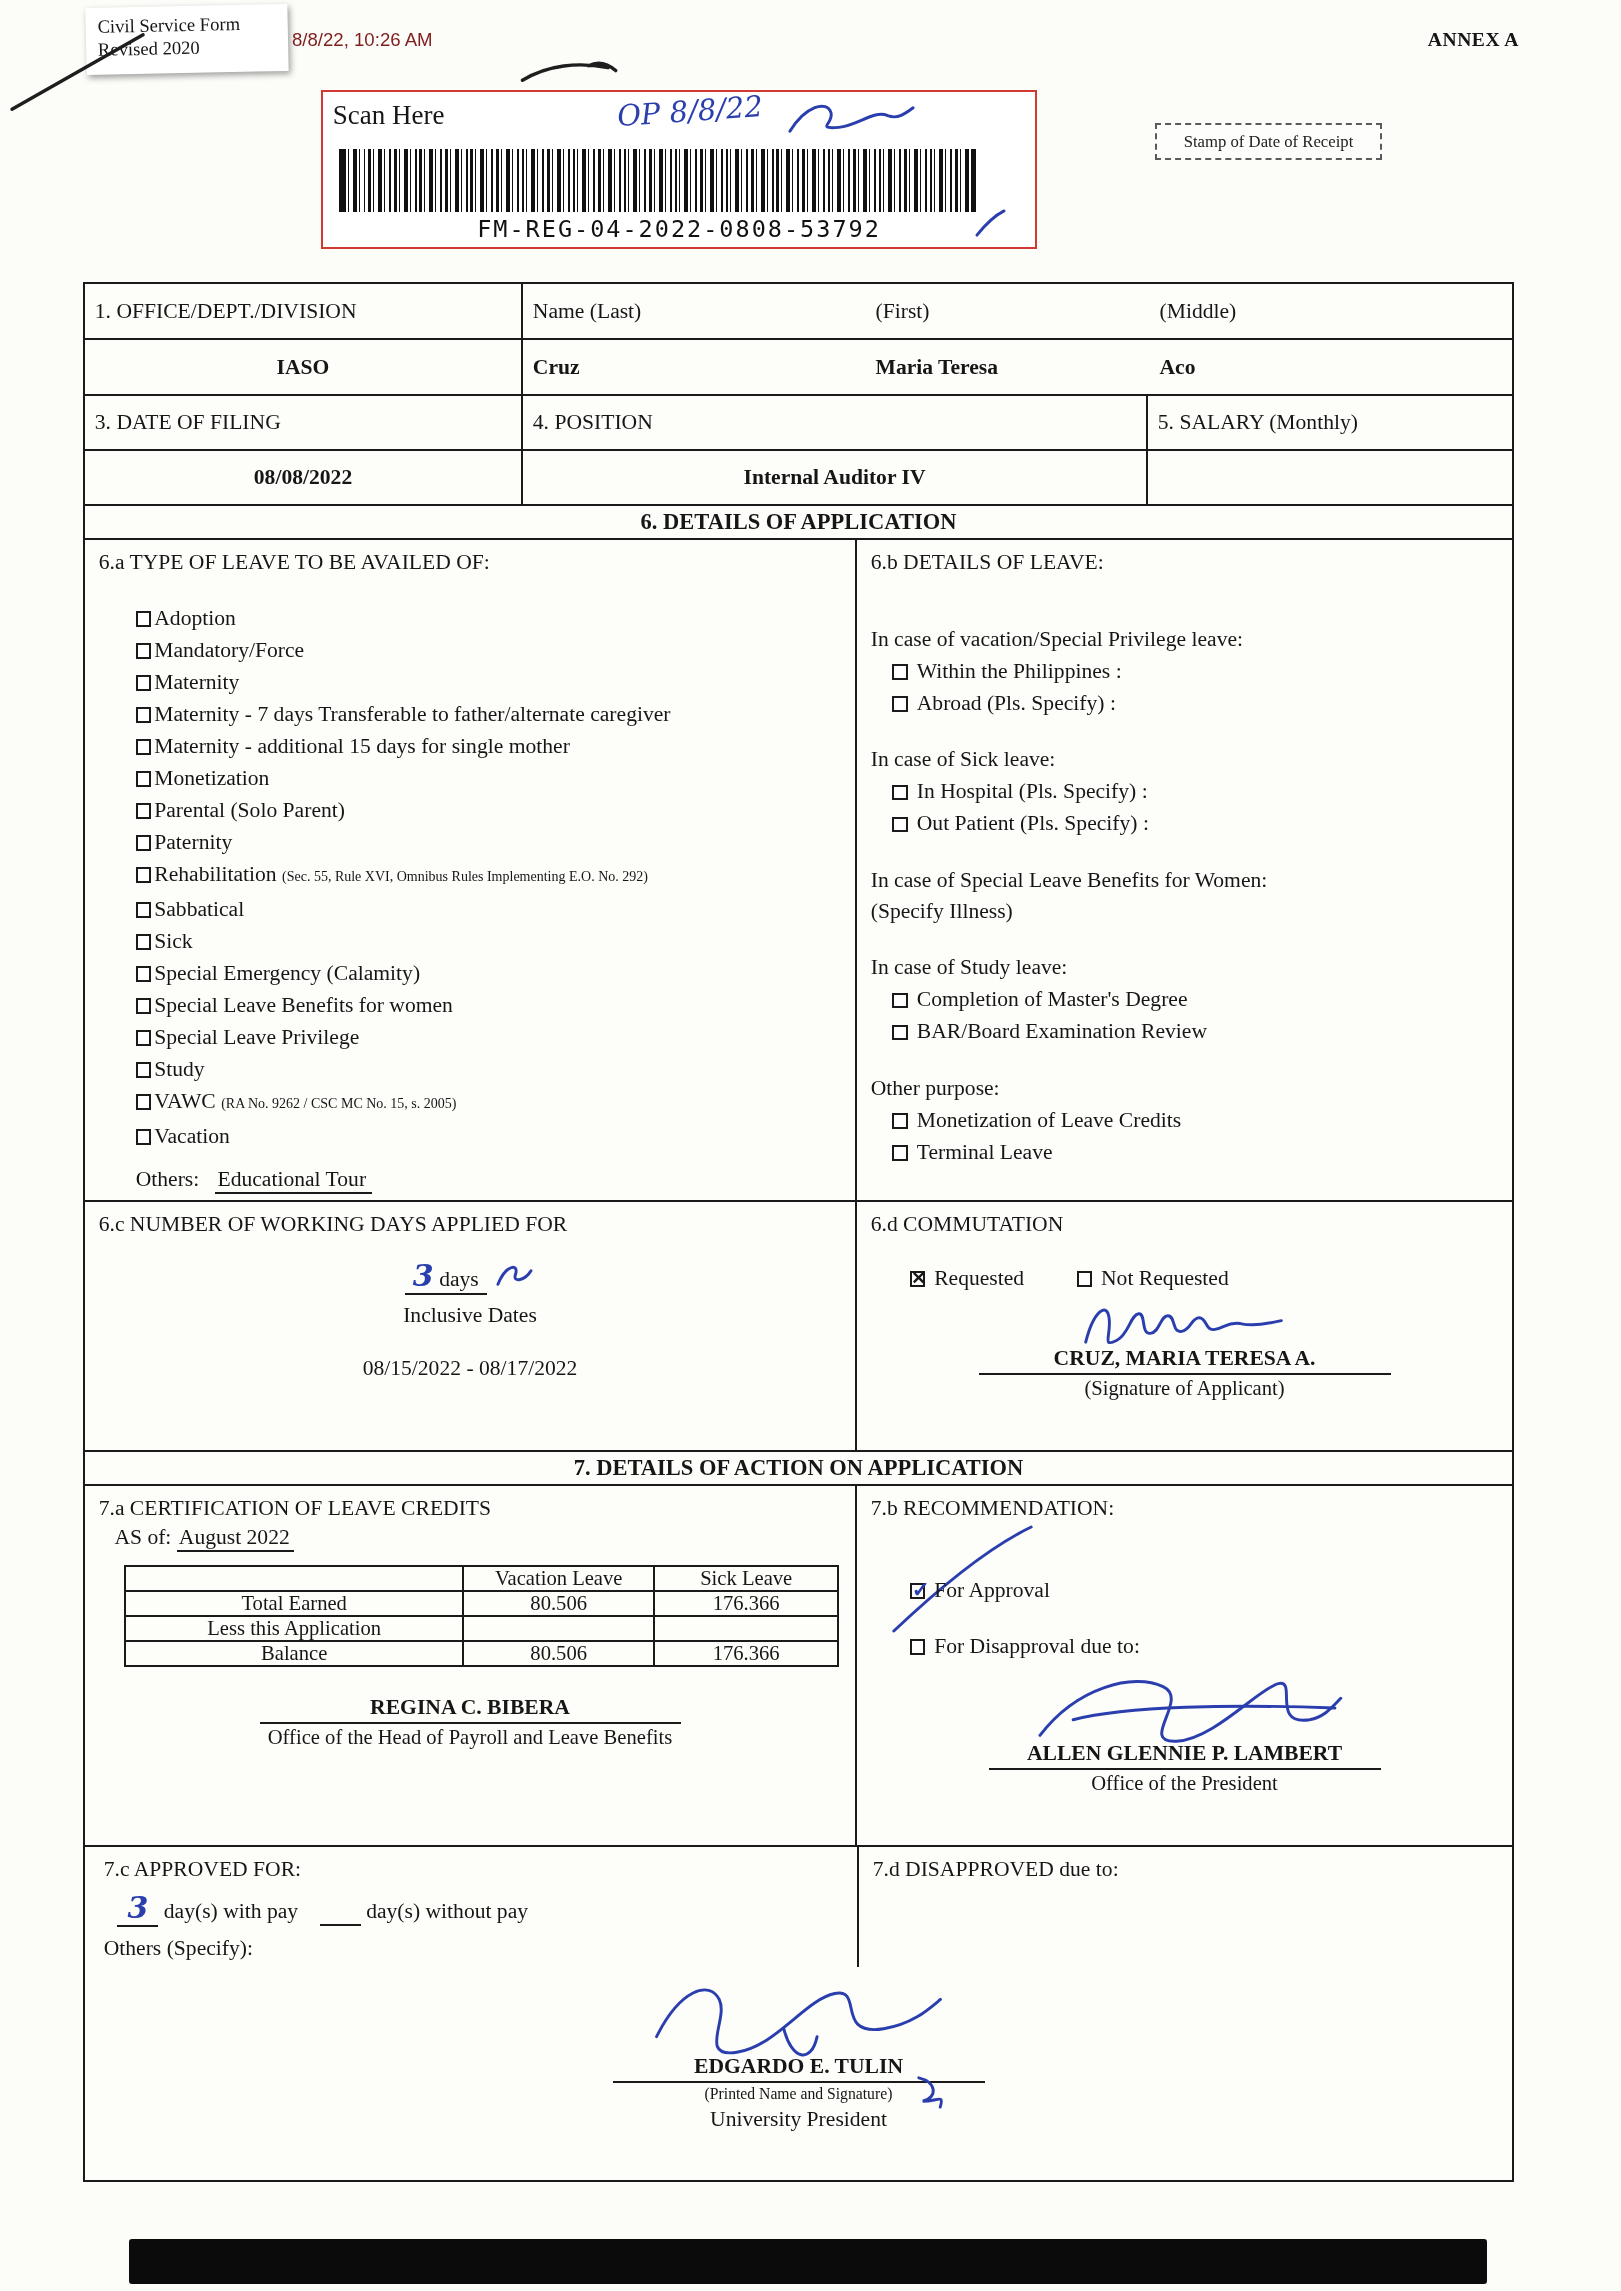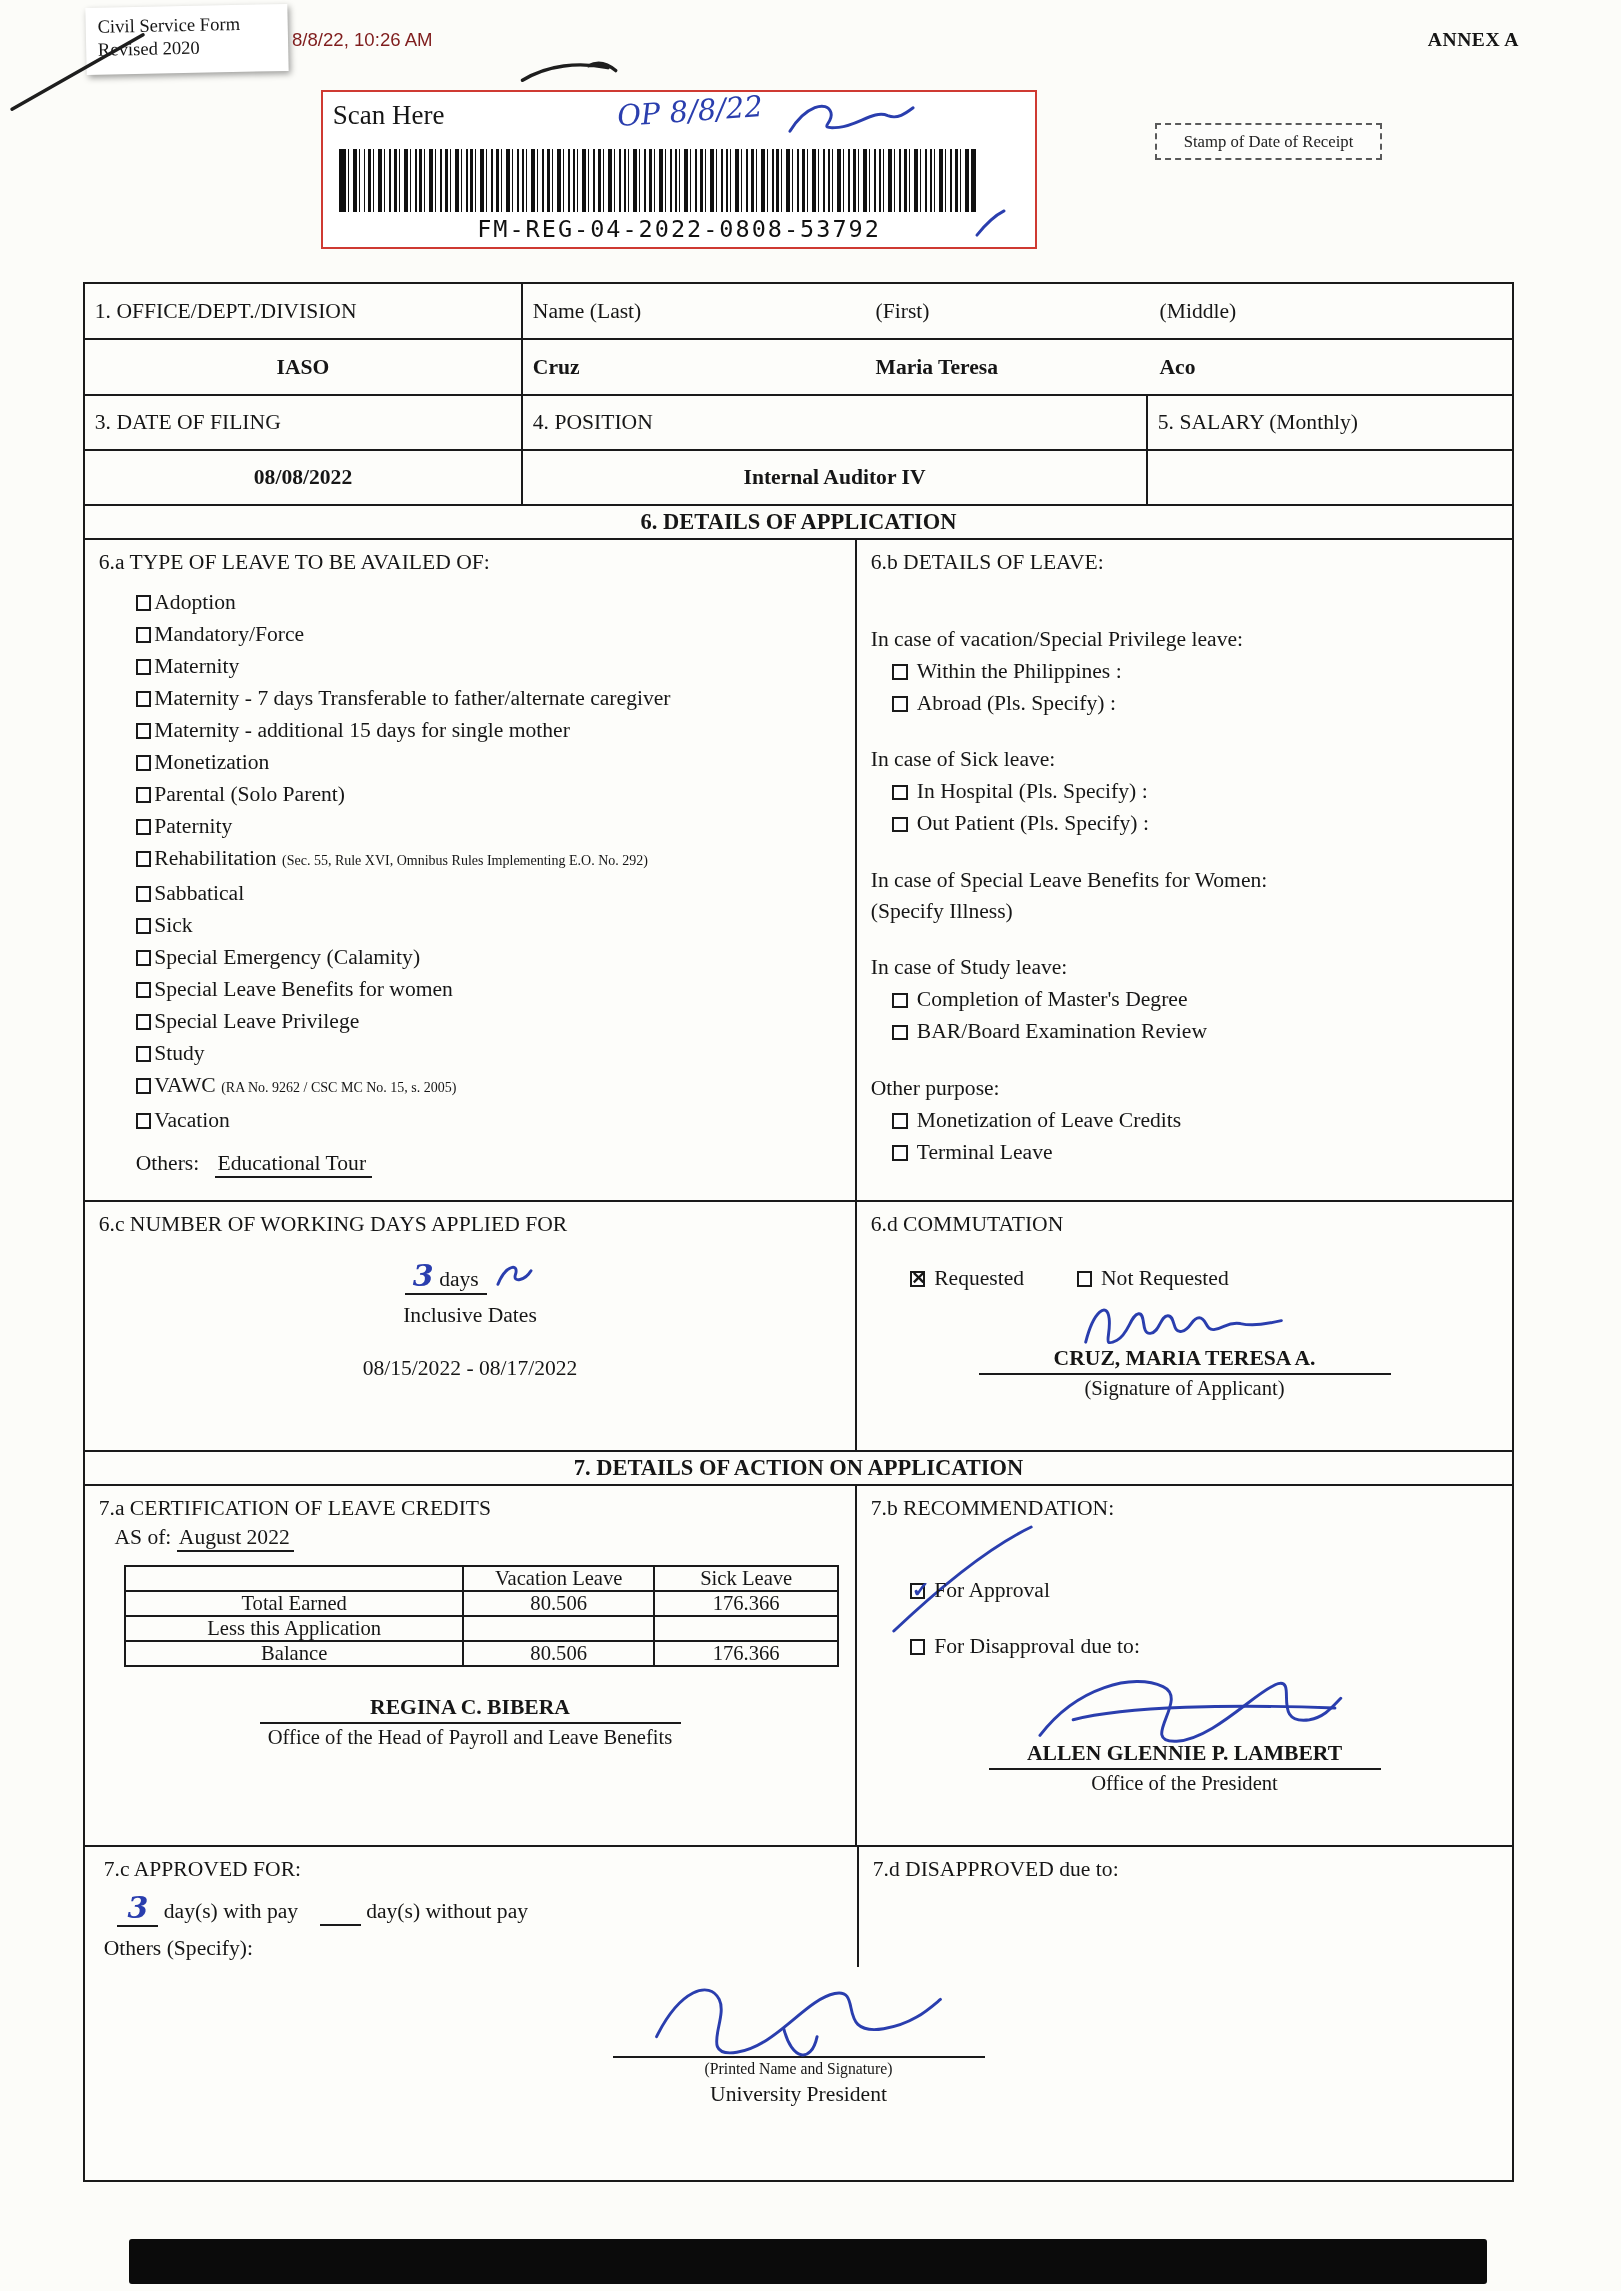--- a/index.html
+++ b/index.html
@@ -74,21 +74,21 @@
   .cell-left  { width: 772px; height: 100%; padding: 9.8px 13.7px; }
   .cell-right { flex: 1; height: 100%; padding: 9.8px 13.7px; }
   .cell-title { font-size: 21.6px; }
 
   
   .cb { display: inline-block; width: 15.7px; height: 15.7px; border: 2px solid #1a1a1a; vertical-align: -2px; position: relative; background: #fff; }
   .cb .mark { position: absolute; left: -1px; top: -4.9px; width: 15.7px; text-align: center; font-size: 17.6px; font-weight: bold; color: #161616; font-style: normal; }
   .cb .bluemark { position: absolute; left: 0px; top: -7.8px; width: 15.7px; text-align: center; font-size: 21.6px; font-weight: bold; color: #2a3eae; }
 
   
-  .leave-list { list-style: none; margin: 11px 0 0 37px; }
+  .leave-list { list-style: none; margin: 27px 0 0 37px; }
   .leave-list li { line-height: 32px; white-space: nowrap; }
   .leave-list .cb { margin-right: 2.9px; }
   .small-note { font-size: 14px; }
   .others-line { margin: 15.7px 0 0 37px; }
   .others-value { border-bottom: 2px solid #1a1a1a; padding: 0 5.9px 1px 2px; }
 
   
   .leave-group { margin-top: 25.5px; }
   .leave-group.first { margin-top: 49px; }
   .leave-group .heading { line-height: 31px; }
@@ -382,20 +382,26 @@
       </div>
       <div class="cell-7d">
         <div class="cell-title">7.d DISAPPROVED due to:</div>
       </div>
 
       <div class="final-sig">
         <svg class="ink sig-svg" width="323" height="94" viewBox="0 0 330 96">
           <path d="M20 66 C 44 18, 74 8, 84 28 C 94 48, 62 88, 102 82 C 142 76, 172 28, 202 22 C 232 16, 202 66, 252 58 C 282 53, 298 38, 310 28"></path>
           <path d="M150 58 C 158 90, 178 94, 184 66"></path>
         </svg>
+        <div>
+          <span class="sig-name">EDGARDO E. TULIN</span>
+          <svg class="ink tulin-flourish" width="39" height="39" viewBox="0 0 40 40">
+              <path d="M8 6 C 26 10, 28 26, 12 30 C 28 30, 34 22, 30 36"></path>
+            </svg>
+        </div>
         <div class="sig-rule" style="width:372px"></div>
         <div class="printed-cap">(Printed Name and Signature)</div>
         <div class="final-role">University President</div>
       </div>
     </div>
 
   </div>
 
   <div class="bottom-bar"></div>
 </div>

